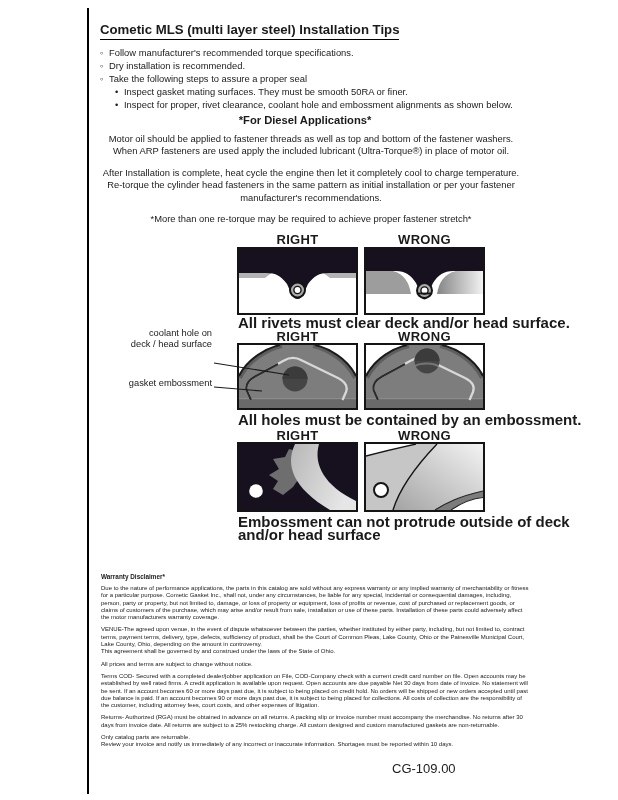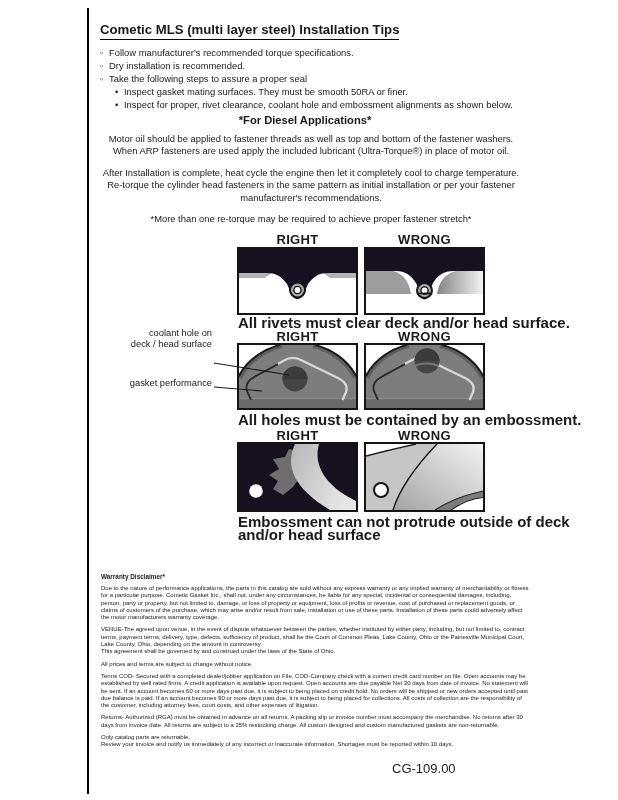--- a/index.html
+++ b/index.html
@@ -147,21 +147,21 @@
       <circle cx="61" cy="16" r="12.5" fill="#454545"></circle>
       <path d="M48.5,16 A12.5,12.5 0 0 1 73.5,16 Z" fill="#3b3b3b"></path>
       <path d="M49,21 C55,17.5 67,17.5 73,21.5" stroke="#9c9c9c" stroke-width="2" fill="none" opacity="0.55"></path>
     </svg>
   </div>
 
   <div class="abs caption" style="left:238px;top:414px;">All holes must be contained by an embossment.</div>
 
   <div class="abs ann pre" style="left:104px;top:328px;">coolant hole on
 deck / head surface</div>
-  <div class="abs ann" style="left:104px;top:378px;">gasket performance</div>
+  <div class="abs ann" style="left:104px;top:378px;">gasket embossment</div>
   <svg class="abs" style="left:104px;top:330px;" width="440" height="105" viewBox="0 0 440 105">
     <line x1="110" y1="33" x2="185" y2="45" stroke="#1a1a1a" stroke-width="1.1"></line>
     <line x1="110" y1="57" x2="158" y2="61" stroke="#1a1a1a" stroke-width="1.1"></line>
   </svg>
 
   <div class="abs dg-label" style="left:237px;top:428px;">RIGHT</div>
   <div class="abs dg-label" style="left:364px;top:428px;">WRONG</div>
 
   <div class="abs panel" style="left:237px;top:442px;">
     <svg width="117" height="66" viewBox="0 0 117 66" preserveAspectRatio="none">

